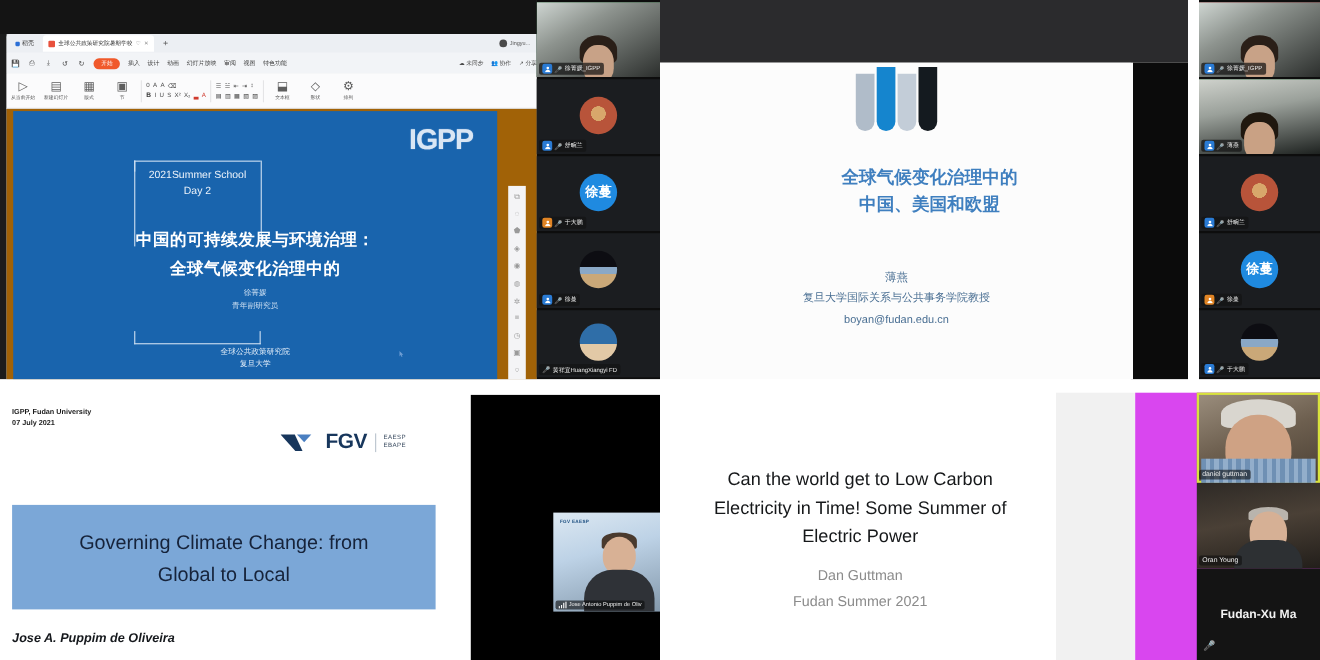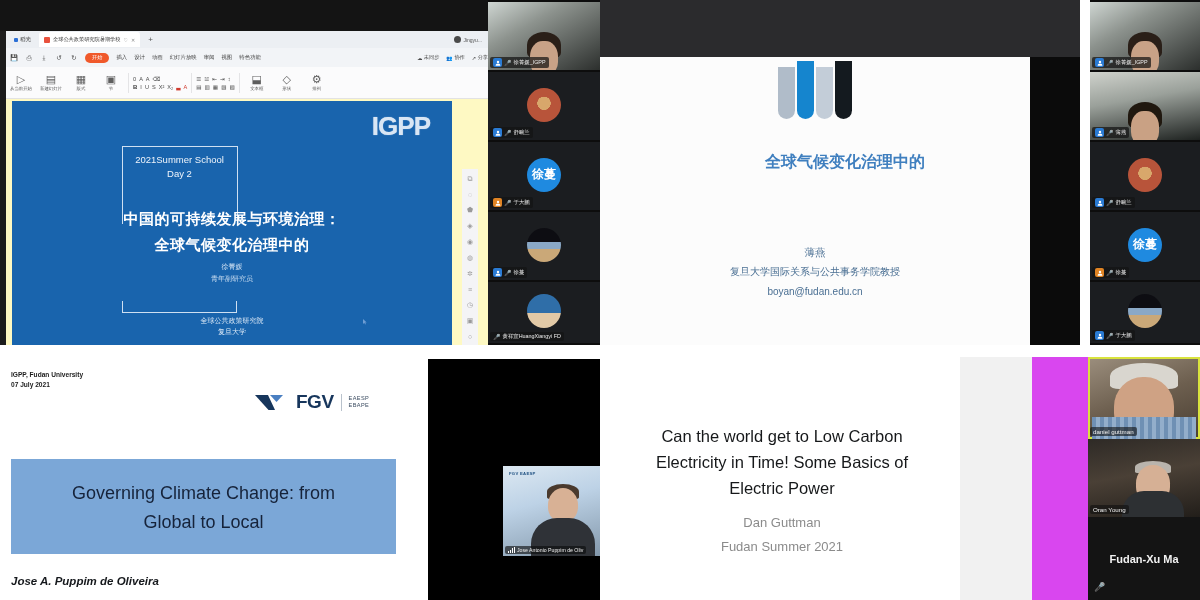--- a/index.html
+++ b/index.html
@@ -48,21 +48,21 @@
   .r2g { display:flex; flex-direction:column; align-items:center; gap:1px; width:26px; }
   .r2g .big { font-size:11px; color:#5e5e5e; line-height:11px; }
   .r2g .lbl { font-size:4.4px; color:#555; white-space:nowrap; }
   .r2sep { width:1px; height:20px; background:#e4e4e6; }
   .r2row { display:flex; flex-direction:column; gap:2px; }
   .r2line { display:flex; align-items:center; gap:3px; }
   .r2line .g { font-size:5.6px; color:#4c4c4c; }
   .r2line .gb { font-size:6px; color:#3a3a3a; font-weight:bold; }
   .r2line .red { color:#d03a2e; }
 
-  .slidearea { position:absolute; left:0; top:68px; width:100%; height:246px; background:#fef9c3; }
+  .slidearea { position:absolute; left:0; top:68px; width:100%; height:246px; background:#a16207; }
   .slide1 { position:absolute; left:6px; top:2px; width:440px; height:244px; background:#1964ad; }
   .logo-igpp { position:absolute; right:22px; top:10px; font-size:26px; letter-spacing:-1px;
      font-weight:bold; color:#eaf2fb; opacity:.92; font-family:"Liberation Sans", sans-serif;
      text-shadow:0 0 1px #bed3ec; }
   .brkt { position:absolute; border:1.4px solid #cfe0f2; }
   .brkt.tl { left:110px; top:45px; width:115px; height:10px; border-right:none; border-bottom:none; }
   .brkt.tr { left:225px; top:45px; width:0; height:78px; border-left:none; border-top:none; border-bottom:none;}
   .brkt.tl2 { left:110px; top:45px; width:0; height:78px; border-right:none; border-top:none; border-bottom:none;}
   .s1-ss { position:absolute; left:110px; top:52px; width:115px; text-align:center;
      color:#eef4fb; font-size:9.5px; line-height:14px; }
@@ -429,20 +429,21 @@
     <div class="sidebar-black"></div>
     <div class="slide">
       <div class="bars">
         <span class="b" style="height:52px;background:#b0bcc9;"></span>
         <span class="b" style="height:58px;background:#1585ce;"></span>
         <span class="b" style="height:52px;background:#c3cdd8;"></span>
         <span class="b" style="height:58px;background:#141a1f;"></span>
       </div>
       <div class="s2-title">
         <div>全球气候变化治理中的</div>
+        <div>中国、美国和欧盟</div>
       </div>
       <div class="s2-auth">
         <div>薄燕</div>
         <div class="em">复旦大学国际关系与公共事务学院教授</div>
         <div class="em">boyan@fudan.edu.cn</div>
       </div>
     </div>
 
     <div class="panel">
       <div class="tile" style="height:68px;outline:1.5px solid #8a3030;outline-offset:-1.5px;">
@@ -565,21 +566,21 @@
           <span class="nm">Jose Antonio Puppim de Oliv</span>
         </div>
       </div>
     </div>
   </div>
 
   <div class="quad q4">
     <div class="slide">
       <div class="t">
         <div>Can the world get to Low Carbon</div>
-        <div>Electricity in Time! Some Basics of</div>
+        <div>Electricity in Time! Some Summer of</div>
         <div>Electric Power</div>
       </div>
       <div class="sub">
         <div>Dan Guttman</div>
         <div>Fudan Summer 2021</div>
       </div>
     </div>
     <div class="lightpane"></div>
     <div class="blackpane">
       <div class="vtiles">

